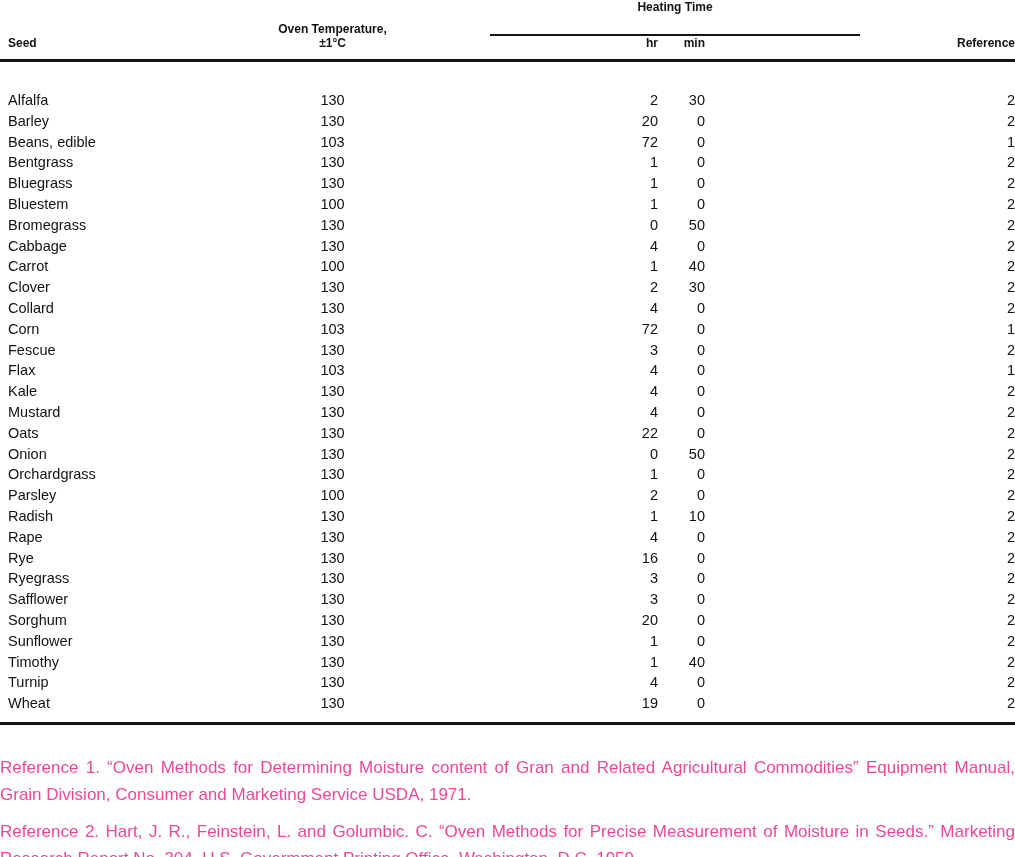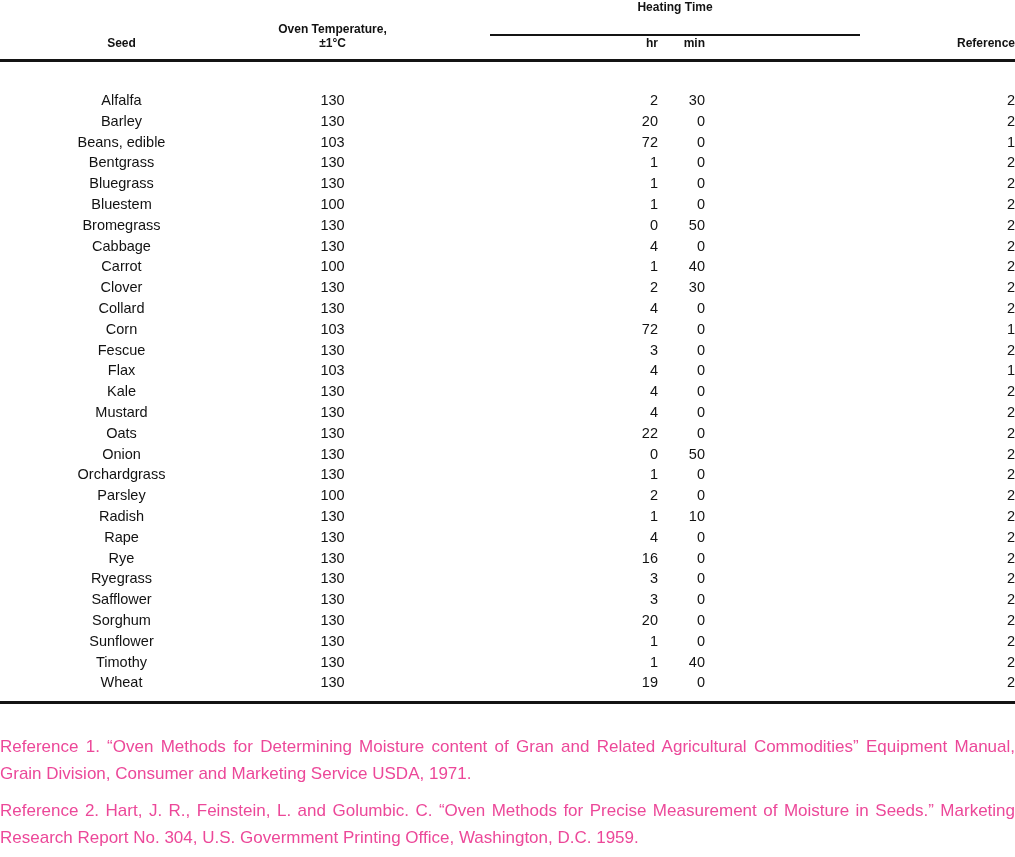--- a/index.html
+++ b/index.html
@@ -47,21 +47,21 @@
     padding-bottom: 9px;
   }
   .ht-block {
     position: relative;
     margin-left: 60px;
     margin-right: 10px;
     text-align: center;
     border-bottom: 2.5px solid #141414;
     padding-bottom: 20px;
   }
-  .c-seed { text-align: center;  padding-left: 8px; }
+  .c-seed { text-align: left;  padding-left: 8px; }
   .c-temp { text-align: center; }
   .c-hr   { text-align: right; }
   .c-min  { text-align: right; padding-right: 3px; }
   .c-fill { }
   .c-ref  { text-align: right; }
 
   tbody td {
     height: 20.8px;
     line-height: 20.8px;
     white-space: nowrap;
@@ -333,20 +333,28 @@
           </tr>
           <tr>
             <td class="c-seed">Timothy</td>
             <td class="c-temp">130</td>
             <td class="c-hr">1</td>
             <td class="c-min">40</td>
             <td class="c-fill"></td>
             <td class="c-ref">2</td>
           </tr>
           <tr>
+            <td class="c-seed">Turnip</td>
+            <td class="c-temp">130</td>
+            <td class="c-hr">4</td>
+            <td class="c-min">0</td>
+            <td class="c-fill"></td>
+            <td class="c-ref">2</td>
+          </tr>
+          <tr>
             <td class="c-seed">Wheat</td>
             <td class="c-temp">130</td>
             <td class="c-hr">19</td>
             <td class="c-min">0</td>
             <td class="c-fill"></td>
             <td class="c-ref">2</td>
           </tr>
         </tbody>
     </table>
   </div>

